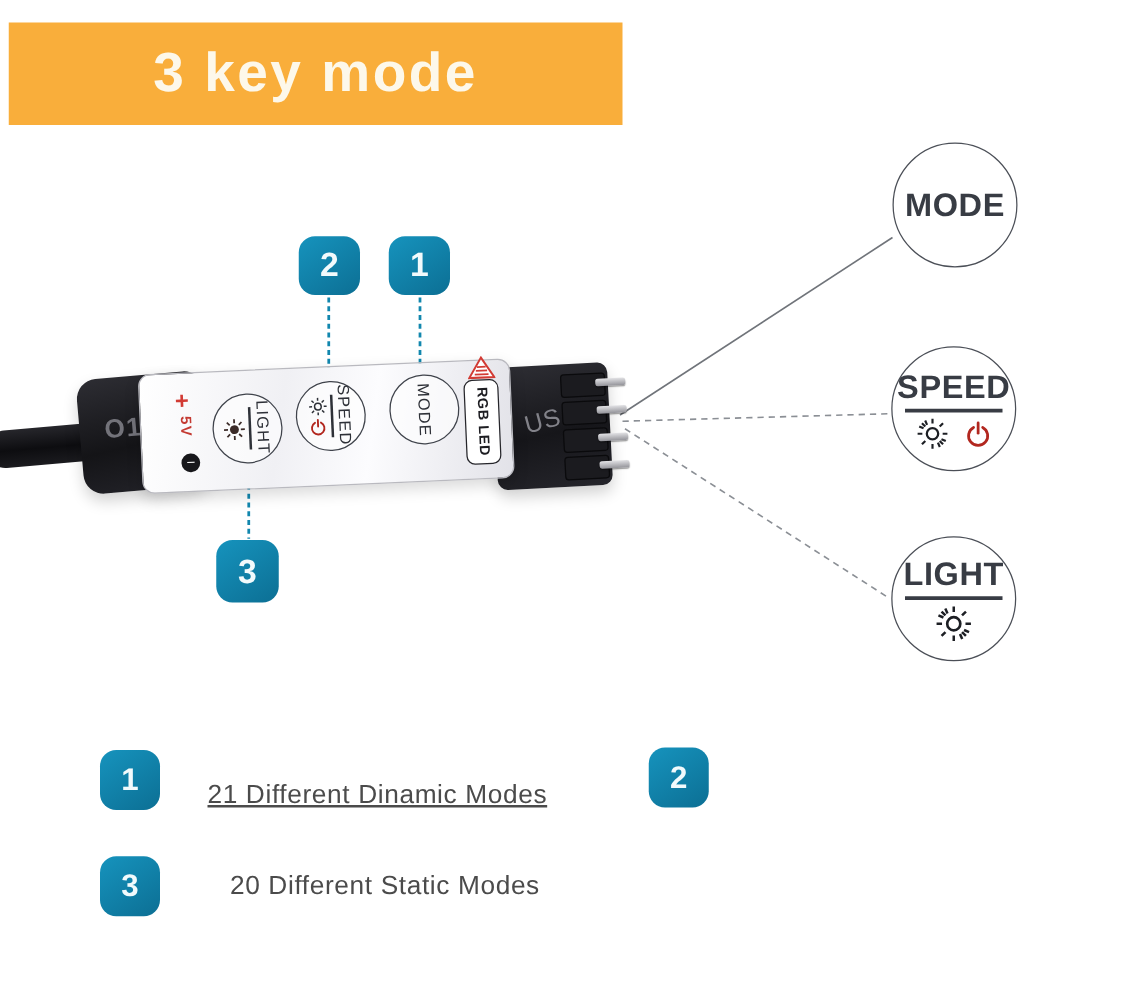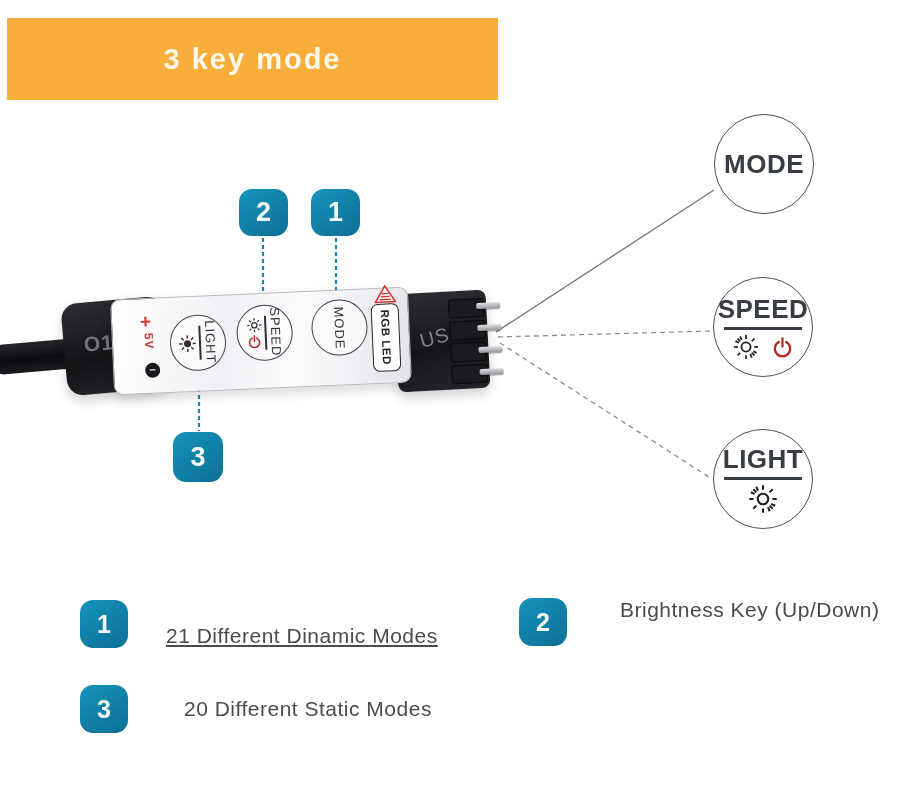--- a/index.html
+++ b/index.html
@@ -2,21 +2,21 @@
 <html><head>
 <meta charset="utf-8">
 <style>
   html,body{margin:0;padding:0;background:#fff;}
   .canvas{position:relative;width:900px;height:793px;background:#ffffff;
           font-family:"Liberation Sans",sans-serif;overflow:hidden;}
 
   
   .banner{position:absolute;left:7px;top:18px;width:491px;height:82px;
           background:#f9ae3b;display:flex;align-items:center;justify-content:center;}
-  .banner-title{font-size:29px;font-weight:700;letter-spacing:2px;color:#fdf8ea;}
+  .banner-title{font-size:44px;font-weight:700;letter-spacing:2px;color:#fdf8ea;}
 
   
   .lines-overlay{position:absolute;left:0;top:0;width:900px;height:793px;pointer-events:none;}
 
   
   .cable{position:absolute;left:-10px;top:341px;width:106px;height:30px;border-radius:14px;
          background:linear-gradient(180deg,#26262b,#0d0d10 55%,#1b1b1f);transform:rotate(-5deg);}
   .boot{position:absolute;left:64px;top:300px;width:102px;height:92px;border-radius:16px;
         background:linear-gradient(172deg,#2d2d33,#141417 58%,#232329);transform:rotate(-5deg);
         box-shadow:0 6px 12px rgba(0,0,0,.18);}
@@ -262,21 +262,20 @@
       <span>1</span>
     </div>
     <div class="legend-text lt-1">
       <span>21 Different Dinamic Modes</span>
     </div>
 
     <div class="legend-badge lb-2">
       <span>2</span>
     </div>
     <div class="legend-text lt-2">
-      <div>Brightness Key (Up/Down)</div>
     </div>
 
     <div class="legend-badge lb-3">
       <span>3</span>
     </div>
     <div class="legend-text lt-3">
       <span>20 Different Static Modes</span>
     </div>
   </div>
 

